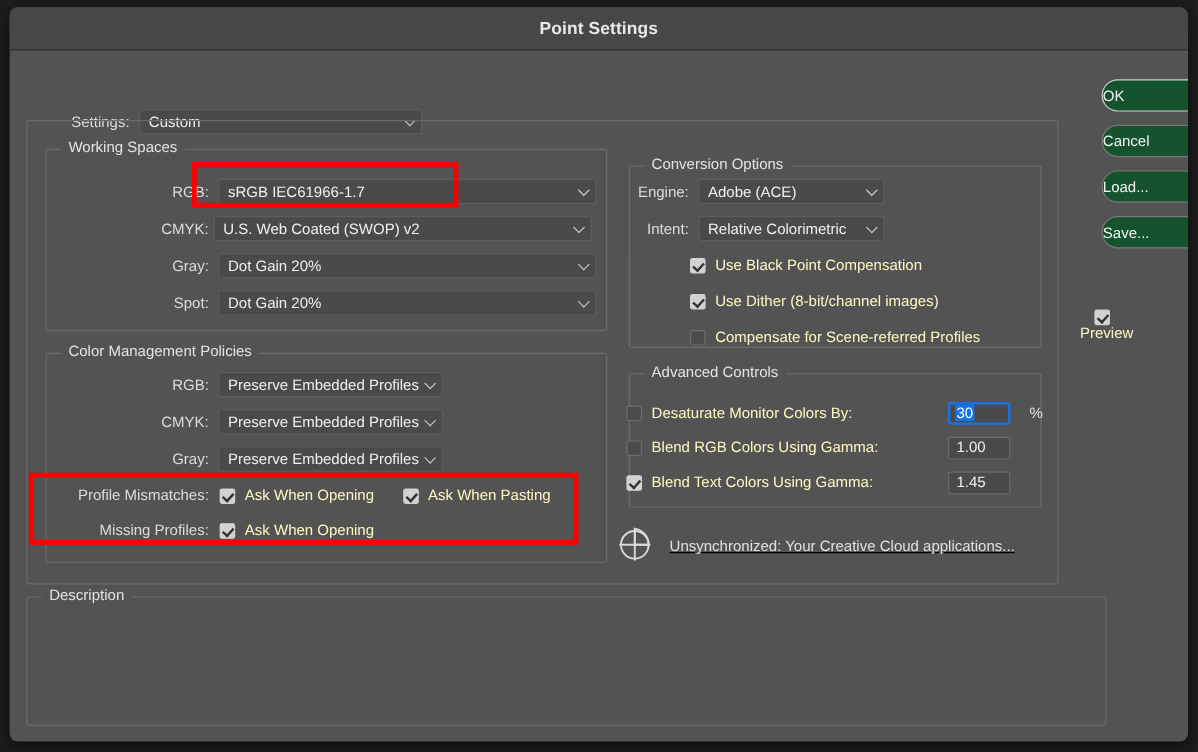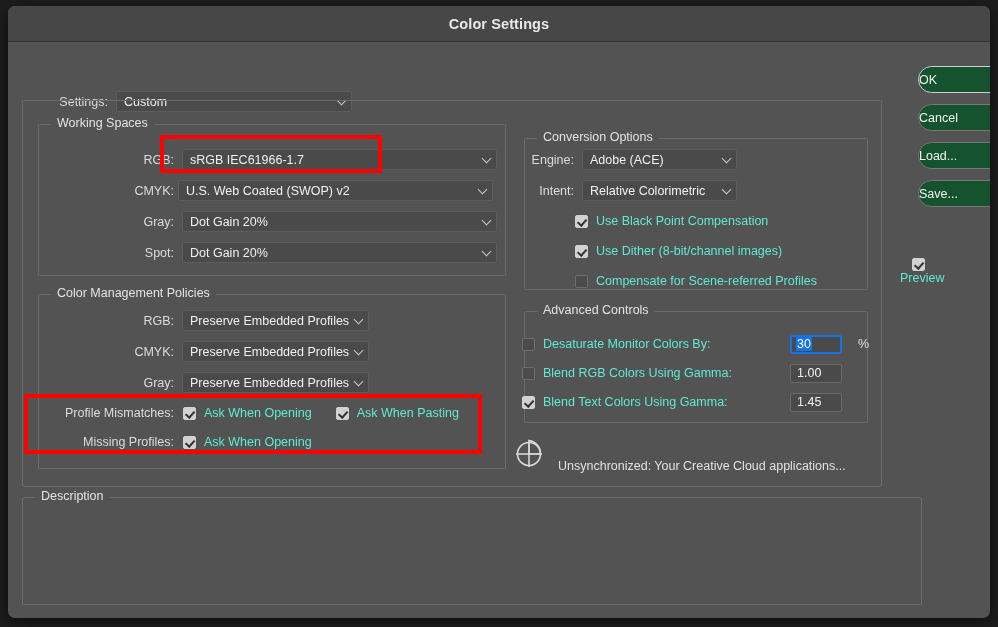--- a/index.html
+++ b/index.html
@@ -73,21 +73,21 @@
     border-radius: 2px; position: relative;
   }
   .box.on  { background: #d2d2d2; border: 1px solid #d2d2d2; }
   .box.off { background: #4b4b4b; border: 1px solid #6e6e6e; }
   .box.on::after {
     content: ""; position: absolute;
     left: 3.4px; top: 1.3px; width: 4px; height: 7.4px;
     border-right: 2px solid #333; border-bottom: 2px solid #333;
     transform: rotate(42deg);
   }
-  .cbtxt { font-size: 12.5px; color: #5eead4; margin-left: 8px; white-space: nowrap; }
+  .cbtxt { font-size: 12.5px; color: #fef9c3; margin-left: 8px; white-space: nowrap; }
 
   
   .num {
     height: 19px; background: #4a4a4a;
     border: 1px solid #6a6a6a; border-radius: 2px;
     display: flex; align-items: center; padding-left: 6px;
     font-size: 12.5px; color: #f0f0f0;
   }
   .num.focused {
     border: 2px solid #1473e6;
@@ -104,39 +104,39 @@
   .btn {
     position: absolute; left: 910px; width: 88px; height: 27px;
     background: #14532d; border: 1px solid #787878;
     border-radius: 14px;
     display: flex; align-items: center; justify-content: flex-start;
     font-size: 12.5px; color: #f2f2f2; cursor: default;
   }
   .btn.default { border-color: #cfcfcf; }
 
   
-  #syncrow { position: absolute; left: 504px; top: 393px; display: flex; align-items: flex-end; }
+  #syncrow { position: absolute; left: 504px; top: 393px; display: flex; align-items: center; text-decoration: underline; }
   #synctxt { font-size: 12.5px; color: #e0e0e0; margin-left: 12px; margin-top: 1px; white-space: nowrap; }
 
   
   #descbox { position: absolute; left: 14px; top: 455px; width: 900px; height: 108px; }
 
   
   .redbox {
     position: absolute; border: 4px solid #ff0000;
     pointer-events: none; z-index: 40;
   }
 </style>
 </head>
 <body>
 
 <div id="dialog">
 
   <div id="titlebar">
-    <span class="title">Color Settings</span>
+    <span class="title">Point Settings</span>
   </div>
 
   <div id="body">
 
     <div class="row" style="left:38px; top:49px;">
       <span class="lbl" style="width:62px;">Settings:</span>
       <div class="dd" style="width:236px; margin-left:8px;">
         <span>Custom</span>
         <span class="chev"></span>
       </div>

